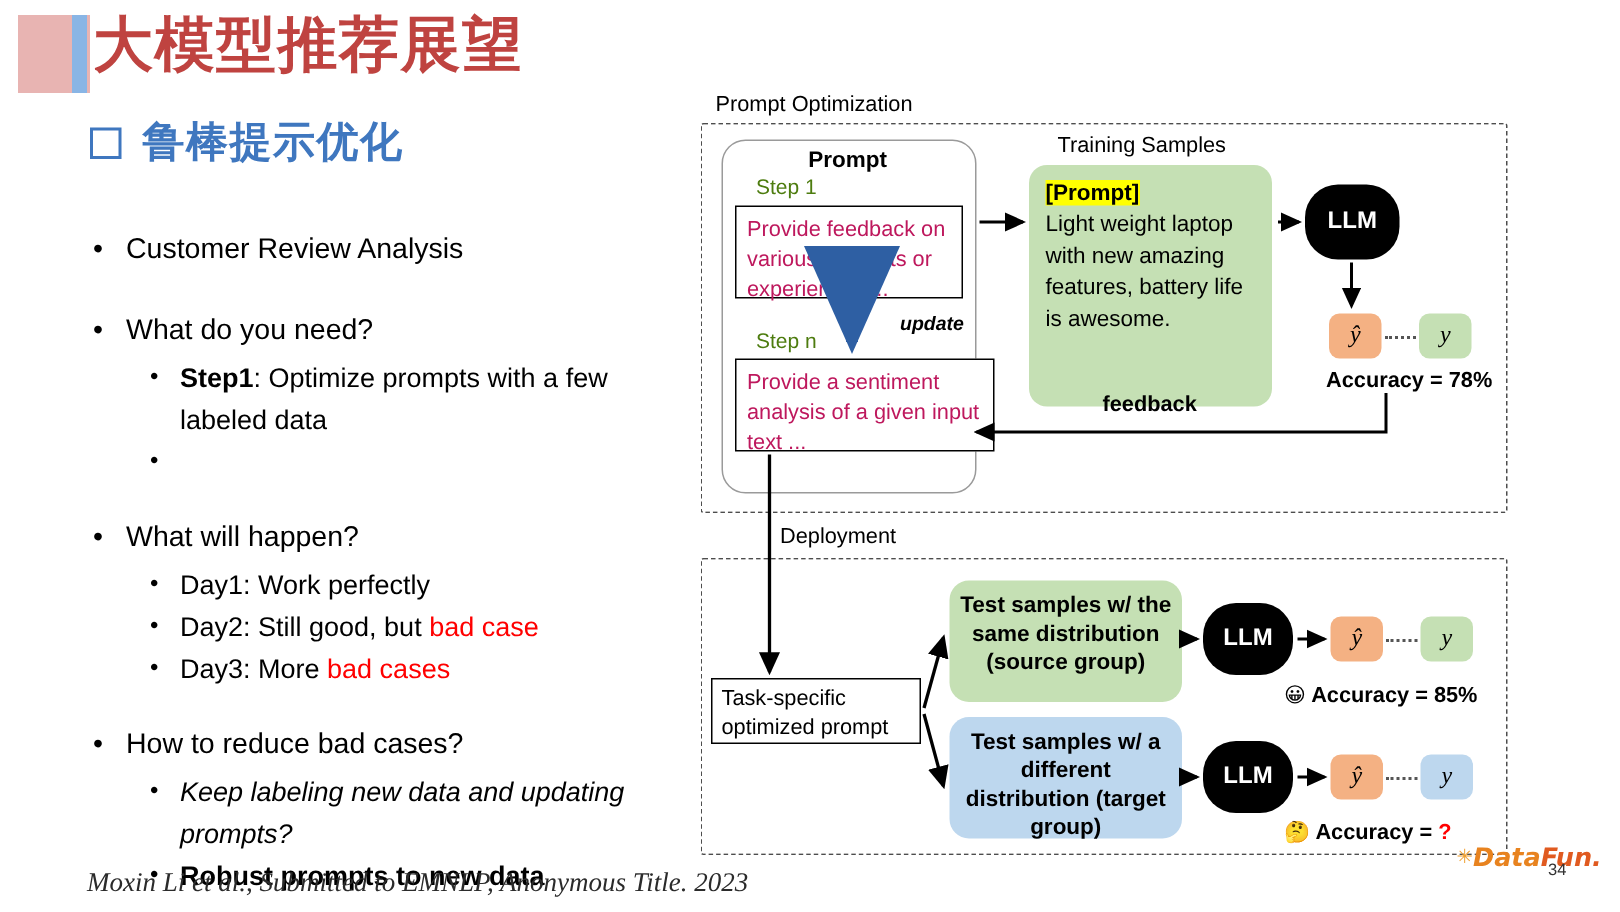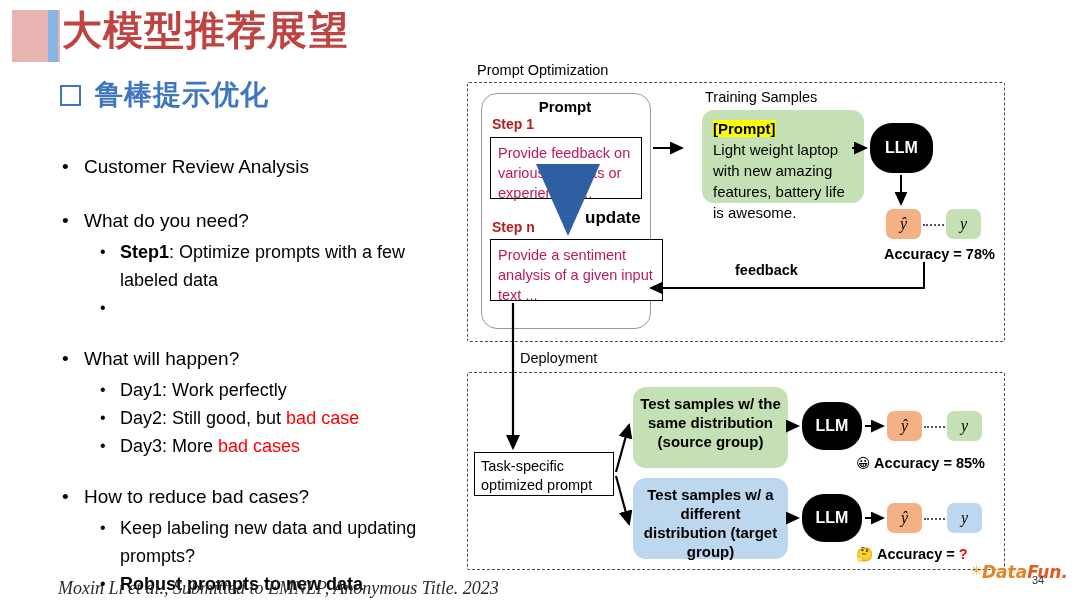--- a/index.html
+++ b/index.html
@@ -37,21 +37,21 @@
   .body-list{position:absolute;left:62px;top:152px;width:400px;}
   .l1{display:flex;align-items:flex-start;margin-bottom:2px;}
   .l1 .dot{width:22px;flex:0 0 22px;font-size:19px;line-height:30px;color:#000;text-align:left;}
   .l1 .txt{font-size:19px;line-height:30px;color:#000;}
   .l2{display:flex;align-items:flex-start;margin-left:38px;}
   .l2 .dot{width:20px;flex:0 0 20px;font-size:16px;line-height:28px;color:#000;}
   .l2 .txt{font-size:18px;line-height:28px;color:#000;}
   .gap{height:22px;}
   b.bold{font-weight:bold;}
   .red{color:#ff0000;}
-  .ital{}
+  .ital{font-style:italic;}
   .bold{font-weight:bold;}
 
   .citation{
     position:absolute;left:58px;top:578px;
     font-family:"Liberation Serif","DejaVu Serif",serif;
     font-style:italic;font-size:18px;color:#2b2b2b;
   }
 
   
   .diagram{position:absolute;left:0;top:0;width:1080px;height:608px;pointer-events:none;}
@@ -66,37 +66,37 @@
   #lbl-ts{left:658px;top:89px;margin-left:47px;}
 
   .rounded-card{
     position:absolute;border:1.6px solid #9a9a9a;border-radius:16px;background:#fff;
   }
   #prompt-card{left:481px;top:93px;width:168px;height:234px;}
   #prompt-card-title{
     position:absolute;left:481px;top:98px;width:168px;text-align:center;
     font-size:15px;font-weight:bold;color:#000;
   }
-  .step-lbl{position:absolute;font-size:14px;font-weight:bold;color:#b91c1c;}
+  .step-lbl{position:absolute;font-size:14px;font-weight:normal;color:#4d7c0f;margin-left:12px;}
   #step1-lbl{left:492px;top:116px;}
   #stepn-lbl{left:492px;top:219px;}
 
   .solidbox{position:absolute;border:1.5px solid #000;background:#fff;
     font-size:14.5px;line-height:20px;color:#be185d;padding:5px 7px;box-sizing:border-box;}
   #step1-box{left:490px;top:137px;width:152px;height:62px;}
   #stepn-box{left:490px;top:239px;width:173px;height:62px;}
 
-  #update-lbl{position:absolute;left:585px;top:208px;font-size:17px;font-weight:bold;color:#000;}
+  #update-lbl{position:absolute;left:600px;top:208px;font-size:13px;font-weight:bold;color:#000;font-style:italic;}
   #feedback-lbl{position:absolute;left:735px;top:262px;font-size:14.5px;font-weight:bold;color:#000;}
 
   .greencard{
     position:absolute;background:#c5e0b4;border-radius:12px;
     font-size:15px;line-height:21px;color:#000;padding:8px 11px;box-sizing:border-box;
   }
-  #train-card{left:686px;top:110px;width:162px;height:93px;margin-left:16px;}
+  #train-card{left:686px;top:110px;width:162px;height:161px;}
   .hl{background:#ffff00;font-weight:bold;}
 
   .llm{
     position:absolute;background:#000;border-radius:22px;color:#fff;
     font-size:16px;font-weight:bold;display:flex;align-items:center;justify-content:center;
   }
   #llm1{left:870px;top:123px;width:63px;height:50px;}
   #llm2{left:802px;top:402px;width:60px;height:48px;}
   #llm3{left:802px;top:494px;width:60px;height:48px;}
 

